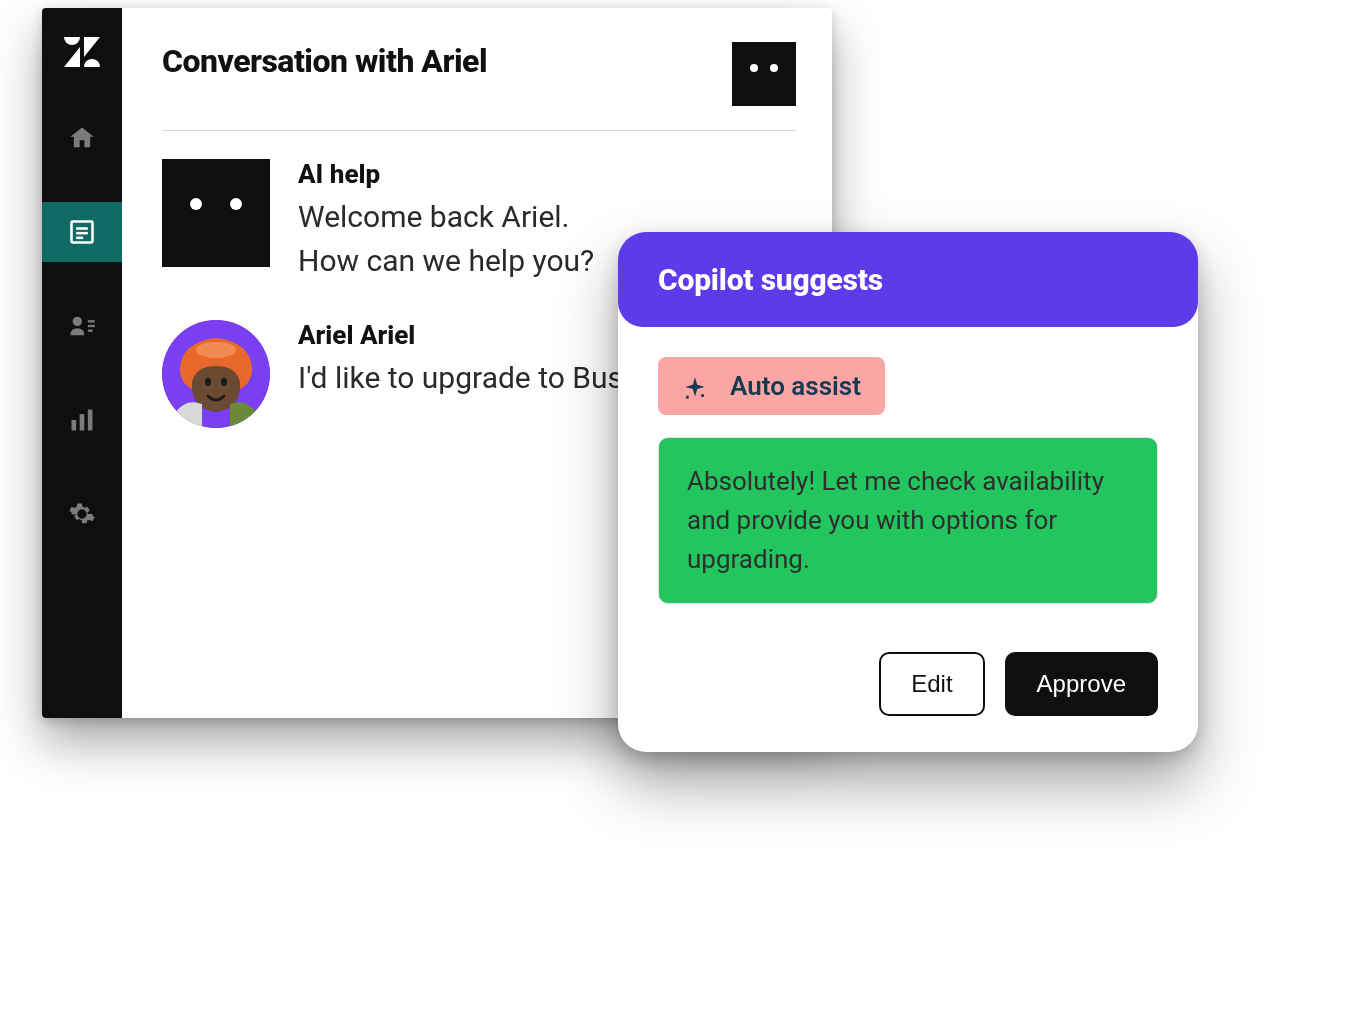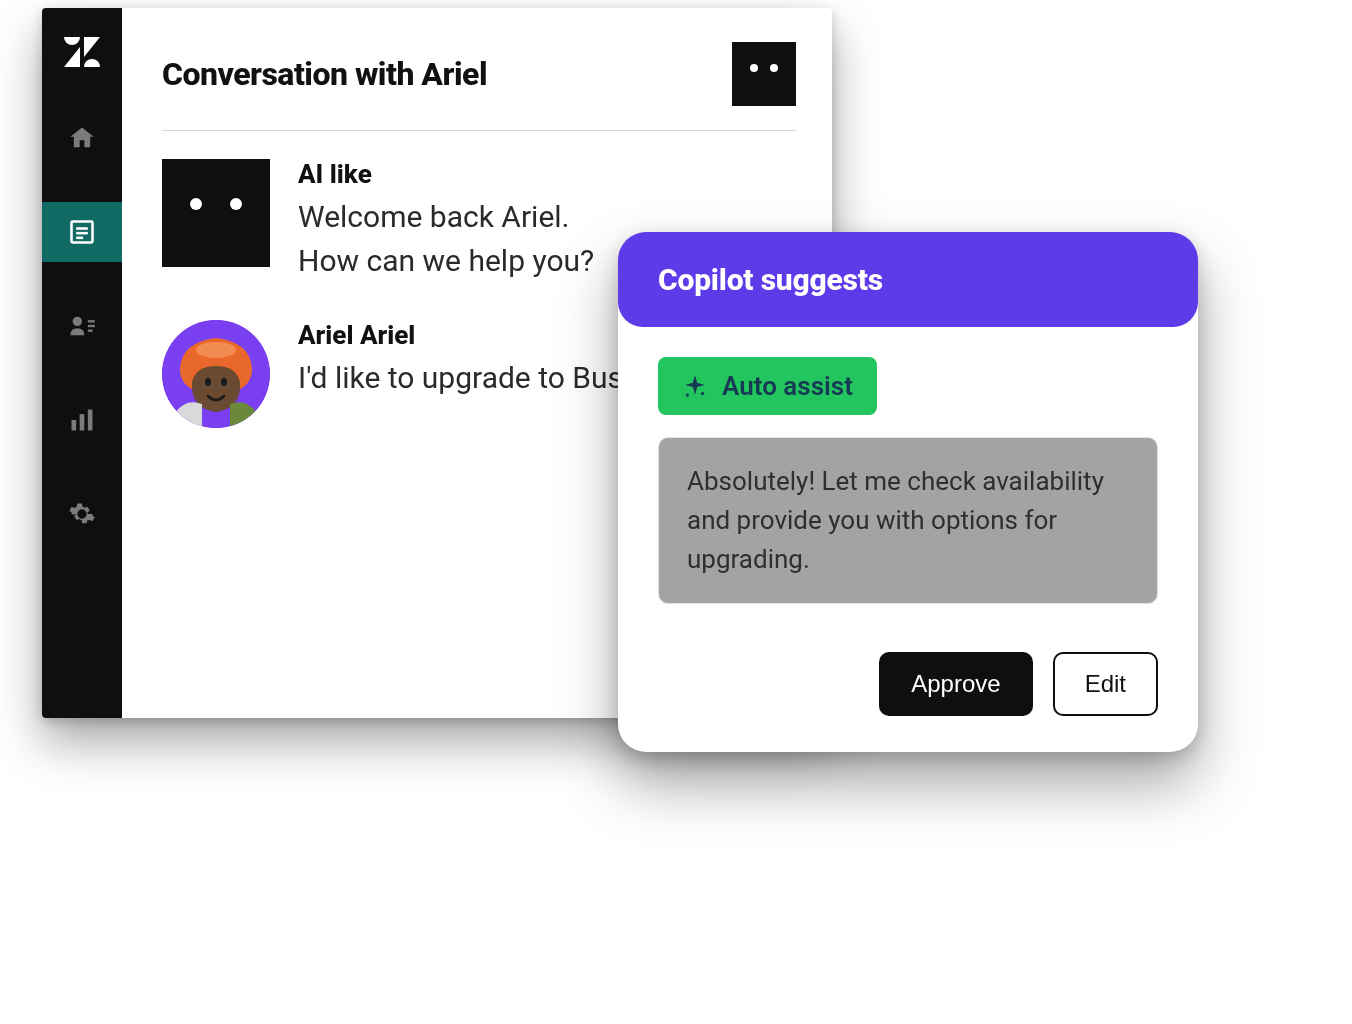--- a/index.html
+++ b/index.html
@@ -37,21 +37,21 @@
   }
   .side-item.active { background: #126a64; color: #fff; }
   .logo { color: #fff; width: 80px; height: 44px; display:flex; align-items:center; justify-content:center; }
   .side-item svg, .logo svg { display:block; }
 
   .conv-main {
     flex: 1; padding: 34px 36px 0 40px;
     display: flex; flex-direction: column;
   }
   .conv-header {
-    display: flex; align-items: center; justify-content: space-between;
+    display: flex; justify-content: space-between;
     padding-bottom: 24px;
   }
   .conv-title { font-size: 32px; font-weight: 800; letter-spacing: -0.5px; color:#111; }
   .ai-chip {
     width: 64px; height: 64px; background:#0f0f0f;
     display:flex; align-items:center; justify-content:center;
   }
   .ai-eyes { display:flex; gap:12px; margin-top:-12px; }
   .eye { width:8px; height:8px; border-radius:50%; background:#fff; }
   .conv-divider { height:1px; background:#d6d6d6; margin-bottom: 28px; }
@@ -84,35 +84,35 @@
     overflow:hidden;
   }
   .copilot-header {
     background:#5d3be8;
     color:#fff;
     padding: 30px 40px;
     font-size: 30px; font-weight: 800; letter-spacing: -0.2px; border-radius: 25px;
   }
   .copilot-body { padding: 30px 40px 0 40px; }
   .assist-pill {
-    display:inline-flex; align-items:center; gap:14px;
-    background:#22c55e;
+    display:inline-flex; align-items:flex-end; gap:22px;
+    background:#fca5a5;
     color:#163a53;
     padding: 14px 24px;
     border-radius: 8px;
     font-size: 26px; font-weight: 600;
     margin-bottom: 22px;
   }
   .assist-pill svg { display:block; }
   .suggestion {
     border:1px solid #e3e3e3;
     border-radius: 10px;
     padding: 24px 28px;
     font-size: 26px; line-height:1.5; color:#2f2f2f;
-    background:#a3a3a3;
+    background:#22c55e;
   }
   .copilot-actions {
     display:flex; justify-content:flex-end; gap:20px;
     padding: 48px 40px 36px 40px;
   }
   .btn {
     font-size: 24px;
     padding: 16px 30px;
     border-radius: 10px;
     cursor: pointer;
@@ -187,21 +187,21 @@
       <div class="conv-divider"></div>
 
       <div class="msg">
         <div class="avatar-box">
           <div class="ai-eyes">
               <span class="eye"></span>
               <span class="eye"></span>
             </div>
         </div>
         <div class="msg-body">
-          <div class="name">AI like</div>
+          <div class="name">AI help</div>
           <div class="text">Welcome back Ariel.
 How can we help you?</div>
         </div>
       </div>
 
       <div class="msg">
         <div class="avatar-circle">
           <svg width="108" height="108" viewBox="0 0 108 108">
             <circle cx="54" cy="54" r="54" fill="#7b3ff2"></circle>
             <path d="M18 48 Q20 22 54 18 Q88 22 90 48 Q92 70 54 78 Q16 70 18 48 Z" fill="#e8672a"></path>
@@ -231,18 +231,18 @@
             <path d="M12 2 L14 9 L21 11 L14 13 L12 20 L10 13 L3 11 L10 9 Z"></path>
             <circle cx="19" cy="19" r="1.5"></circle>
             <path d="M5 19 L5 22 M3.5 20.5 L6.5 20.5" stroke="#163a53" stroke-width="1.5"></path>
           </svg>
         </span>
         <span>Auto assist</span>
       </div>
       <div class="suggestion">Absolutely! Let me check availability and provide you with options for upgrading.</div>
     </div>
     <div class="copilot-actions">
+      <button class="btn btn-outline">Edit</button>
       <button class="btn btn-primary">Approve</button>
-      <button class="btn btn-outline">Edit</button>
     </div>
   </div>
 
 </div>
 
 </body></html>

